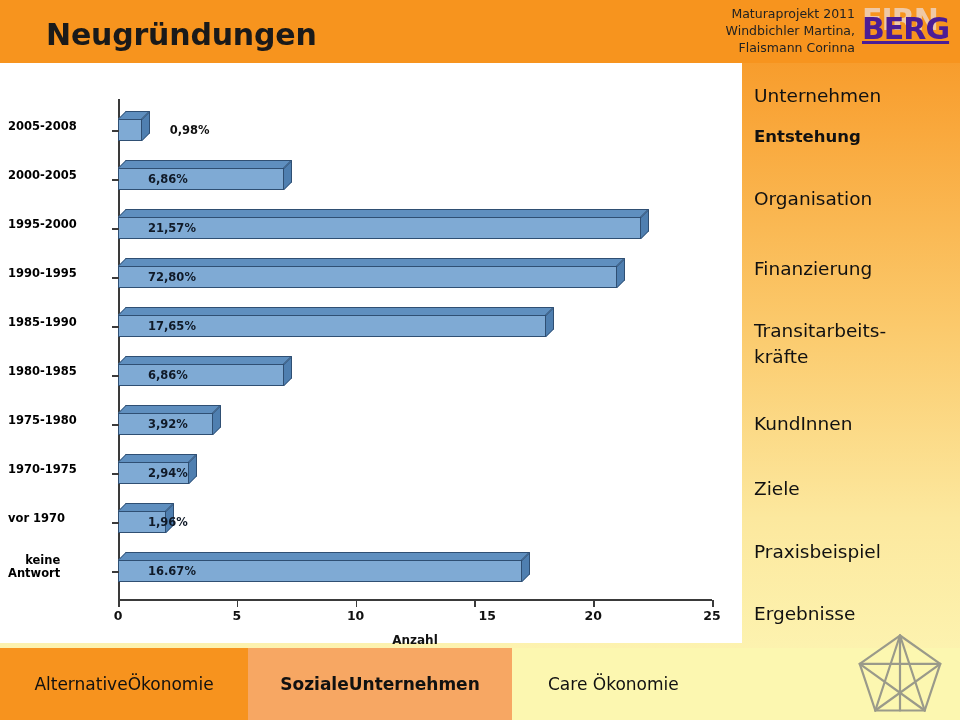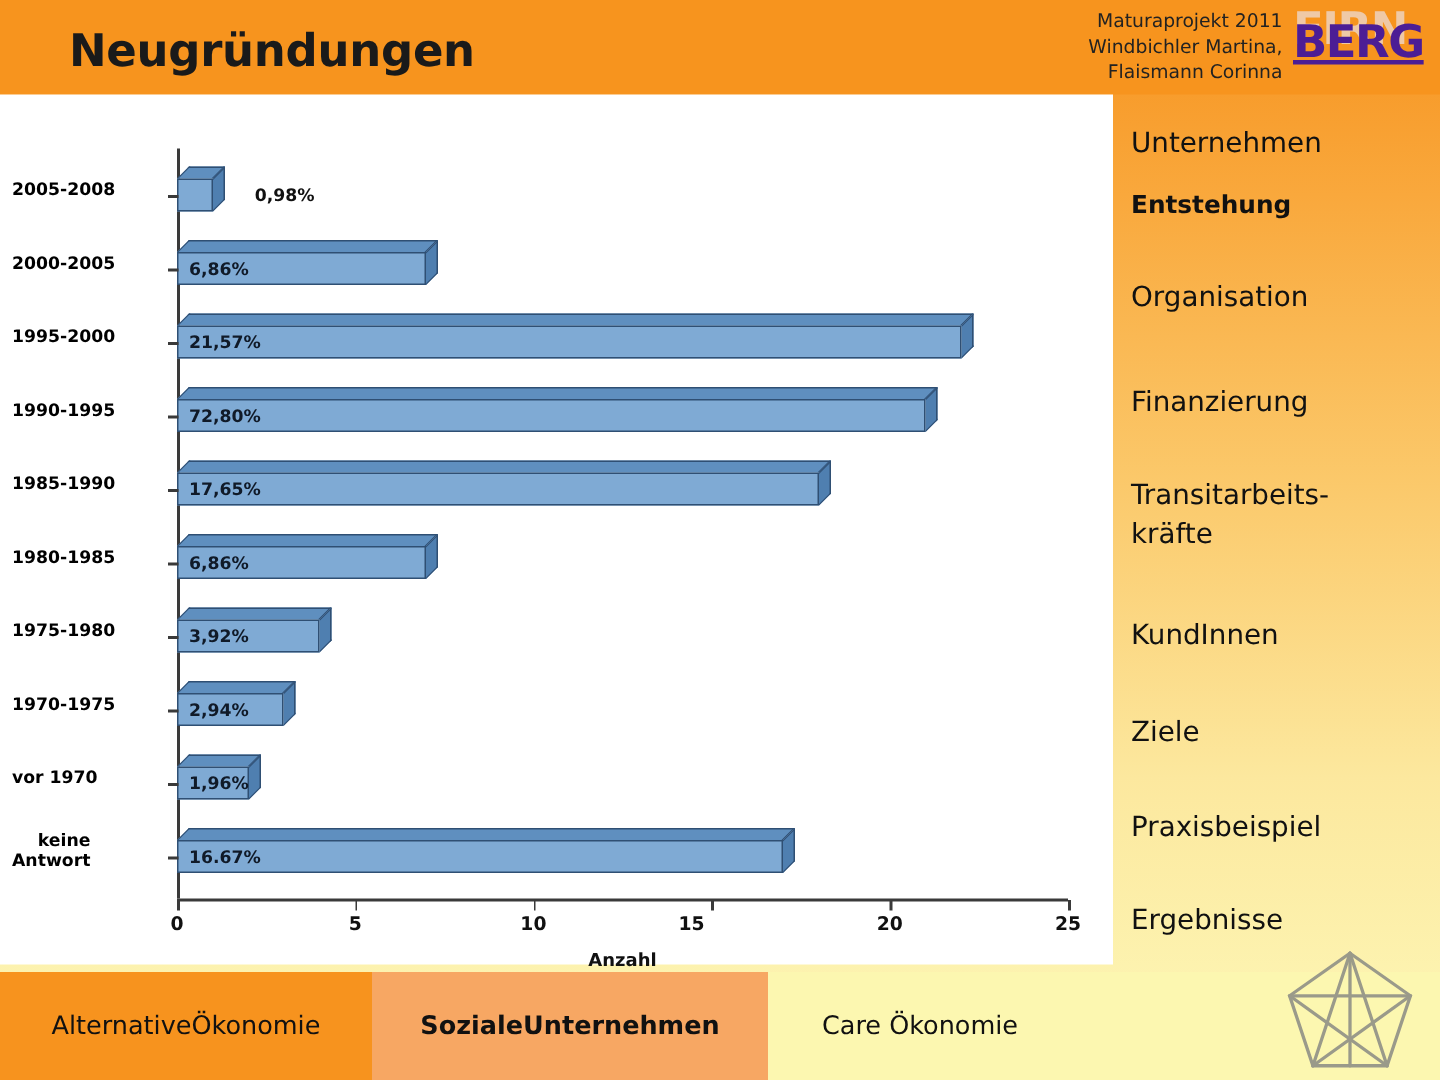--- a/index.html
+++ b/index.html
@@ -164,21 +164,21 @@
     transform-origin: top left;
   }
   .bar-value {
     position: absolute;
     font-family: "DejaVu Sans", sans-serif;
     font-weight: bold;
     font-size: 11.5px;
     color: #111111;
     white-space: nowrap;
   }
-  .bar-value.inside { color: #101a28; }
+  .bar-value.inside { color: #101a28; margin-left: 22px; }
 
   
   #source-note {
     position: absolute;
     left: 14px; top: 612px;
     font-family: "DejaVu Sans", sans-serif;
     font-size: 15.5px;
     color: #1a1a1a;
     white-space: nowrap;
   }
@@ -331,21 +331,21 @@
           </div>
         </div>
       <div id="chart-xticks">
           <div class="tick-h" style="left: 118px;"></div>
           <div class="xtick-label" style="left: 118px;">0</div>
           <div class="tick-h" style="left: 236.8px;"></div>
           <div class="xtick-label" style="left: 236.8px;">5</div>
           <div class="tick-h" style="left: 355.6px;"></div>
           <div class="xtick-label" style="left: 355.6px;">10</div>
           <div class="tick-h" style="left: 474.4px;"></div>
-          <div class="xtick-label" style="left: 461px;">15</div>
+          <div class="xtick-label" style="left: 476px; text-align: right;">15</div>
           <div class="tick-h" style="left: 593.2px;"></div>
           <div class="xtick-label" style="left: 593.2px;">20</div>
           <div class="tick-h" style="left: 712px;"></div>
           <div class="xtick-label" style="left: 712px;">25</div>
         </div>
       <div id="xaxis-title">Anzahl</div>
     <div class="tick-v" style="top: 37px;"></div>
         <div class="tick-v" style="top: 86px;"></div>
         <div class="tick-v" style="top: 135px;"></div>
         <div class="tick-v" style="top: 184px;"></div>

